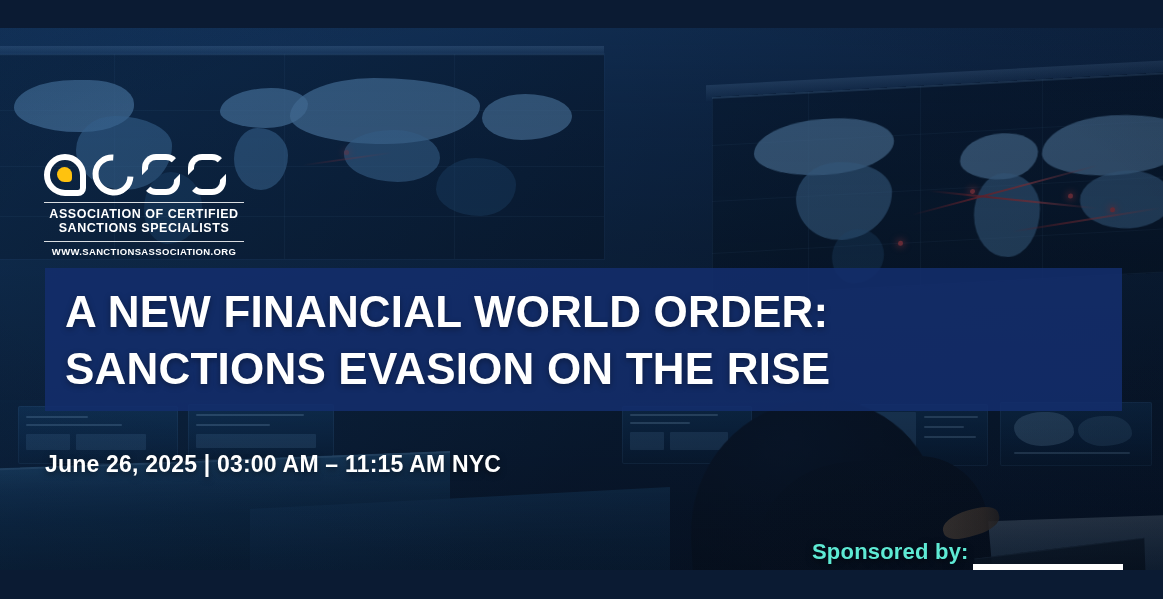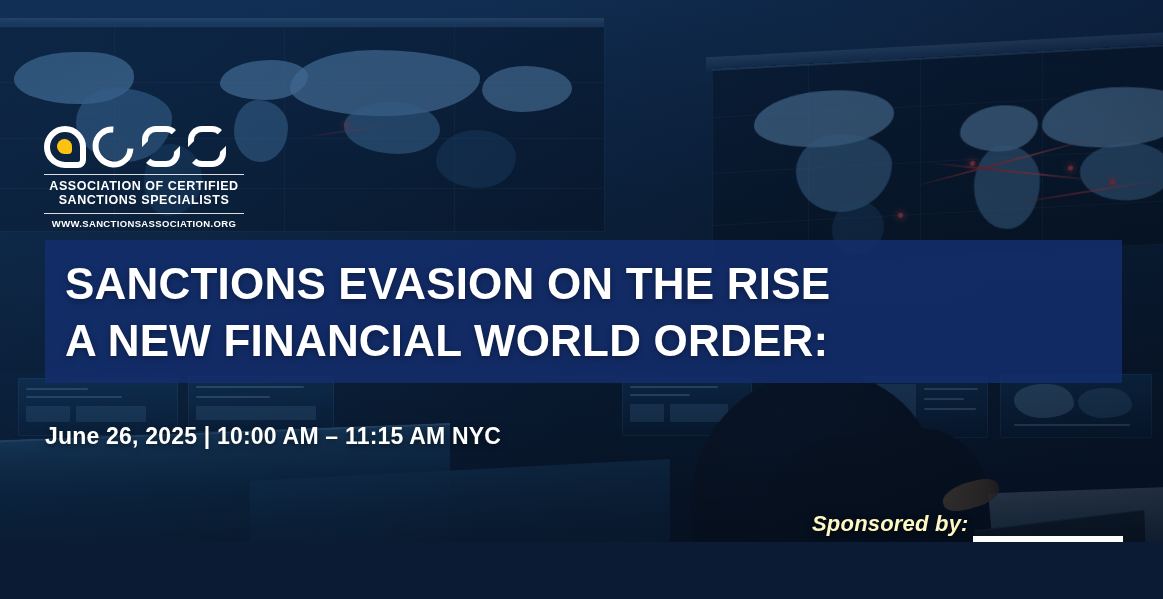--- a/index.html
+++ b/index.html
@@ -9,20 +9,21 @@
     font-family:"Liberation Sans", sans-serif;
     -webkit-font-smoothing:antialiased;
   }
 
   .promo{
     position:relative;
     width:1163px;
     height:542px;
     overflow:hidden;
     background:#132f52;
+    margin-top:28px;
   }
 
   
   .bg{position:absolute;inset:0;overflow:hidden;}
 
   .bg-base{
     position:absolute;inset:0;
     background:
       linear-gradient(180deg,#17395f 0%,#15365a 12%,#102a49 26%,#0e2644 48%,#0d2340 66%,#0d2votes 0%,#0c2039 82%,#0a1b31 100%);
     background-color:#10294a;
@@ -196,21 +197,21 @@
   .date-line{
     position:absolute;left:45px;top:423px;
     color:#ffffff;font-size:23px;font-weight:600;letter-spacing:.2px;
     text-shadow:0 2px 6px rgba(0,0,0,.55);
     white-space:nowrap;
   }
 
   
   .sponsored-by{
     position:absolute;left:812px;top:511px;
-    color:#fef9c3;font-size:22px;font-weight:bold;font-style:italic;
+    color:#5eead4;font-size:22px;font-weight:bold;
     letter-spacing:.2px;
     text-shadow:0 2px 7px rgba(0,0,0,.6);
     white-space:nowrap;
   }
   .imtf-logo{
     position:absolute;left:973px;top:536px;width:150px;height:63px;
     background:#ffffff;display:flex;align-items:center;justify-content:center;
   }
   .imtf-inner{position:relative;display:flex;align-items:center;height:42px;}
   .brk{width:13px;height:42px;box-sizing:border-box;border:4px solid #e0394a;}
@@ -332,25 +333,25 @@
       <div class="logo-s s2"></div>
     </div>
     <div class="logo-rule"></div>
     <div class="logo-tag">ASSOCIATION OF CERTIFIED
 SANCTIONS SPECIALISTS</div>
     <div class="logo-rule"></div>
     <div class="logo-url">WWW.SANCTIONSASSOCIATION.ORG</div>
   </div>
 
   <div class="title-banner">
+    <div class="title-line">A NEW FINANCIAL WORLD ORDER:</div>
     <div class="title-line">SANCTIONS EVASION ON THE RISE</div>
-    <div class="title-line">A NEW FINANCIAL WORLD ORDER:</div>
   </div>
 
-  <div class="date-line">June 26, 2025  |  10:00 AM – 11:15 AM NYC</div>
+  <div class="date-line">June 26, 2025  |  03:00 AM – 11:15 AM NYC</div>
 
   <div class="sponsored-by">Sponsored by:</div>
   <div class="imtf-logo">
     <div class="imtf-inner">
       <span class="brk l"></span>
       <span class="brk r"></span>
     </div>
   </div>
 
 </div>

